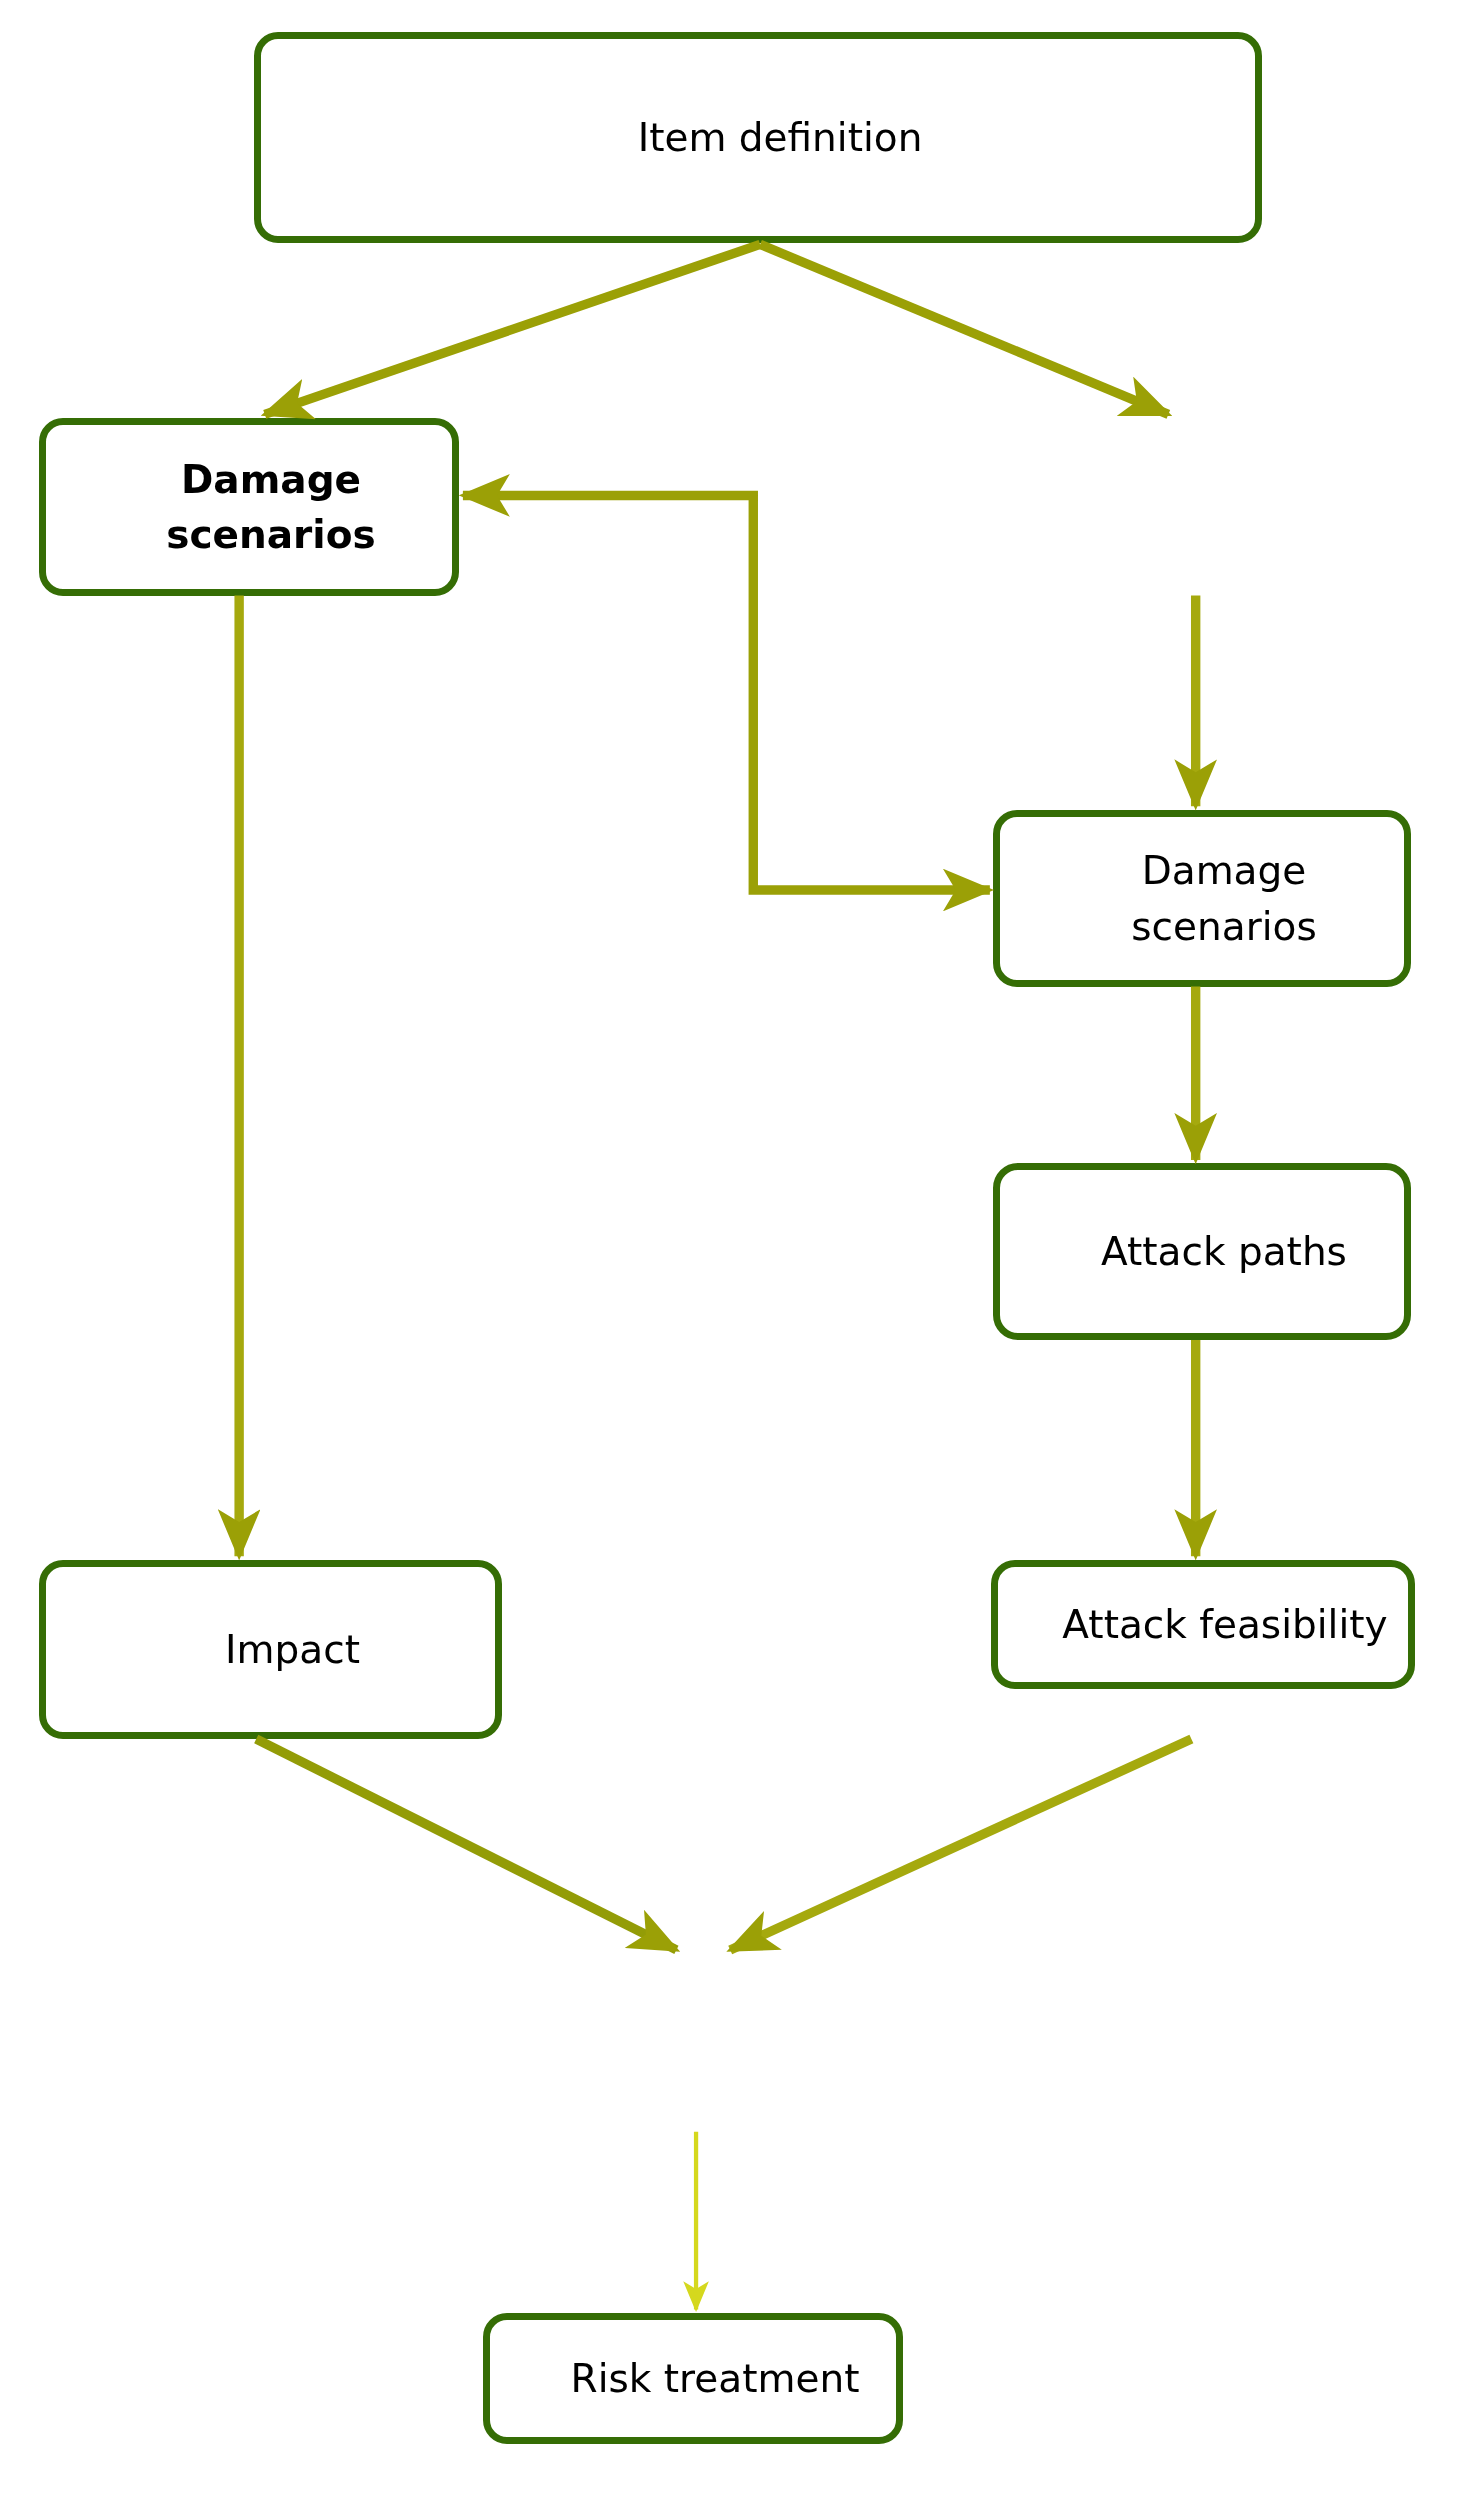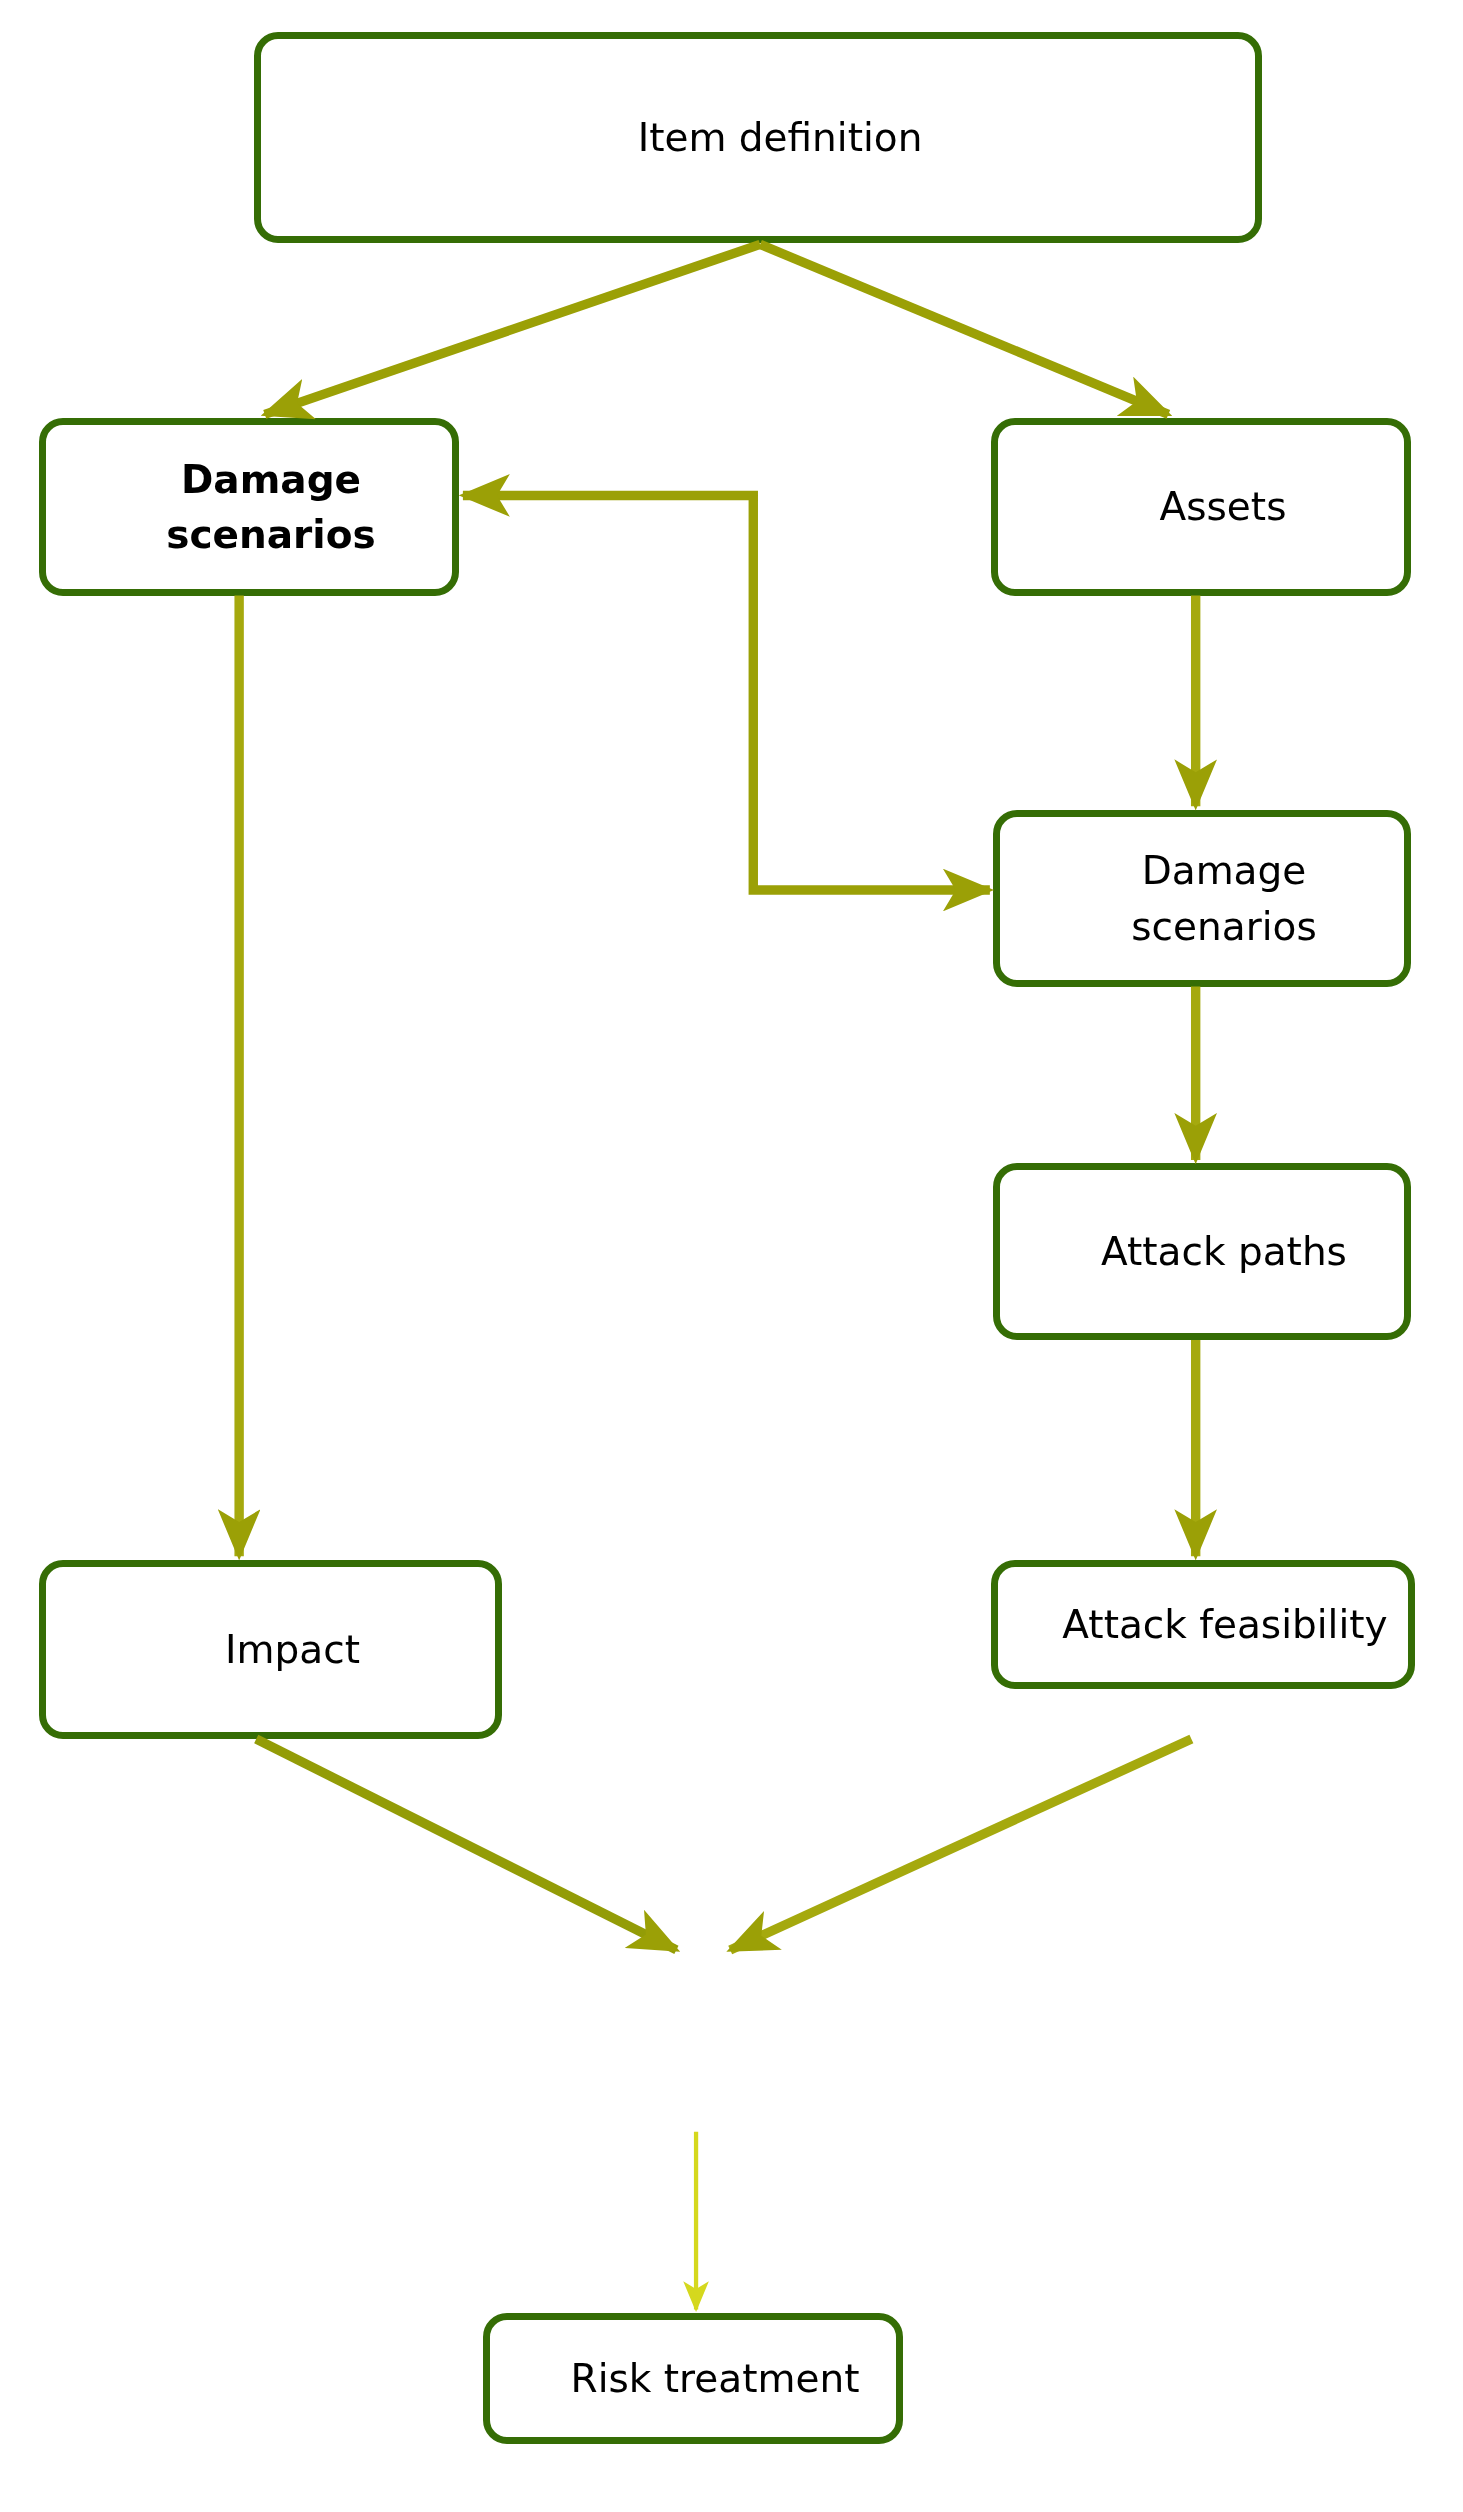--- a/index.html
+++ b/index.html
@@ -24,21 +24,21 @@
     color:#000000;
     font-size:39px;
     line-height:1.42;
     z-index:1;
     padding-left:44px;
   }
   .n-itemdef        {left:254px;  top:32px;   width:1008px; height:211px;}
   .n-damage         {left:39px;   top:418px;  width:420px;  height:178px;font-weight:bold;}
   .n-assets         {left:991px; top:418px;  width:420px;  height:178px;}
   .n-threat         {left:993px; top:810px;  width:418px;  height:177px;}
-  .n-attackpaths    {left:993px; top:1163px; width:418px;  height:177px;}
+  .n-attackpaths    {left:993px; top:1163px; width:418px;  height:177px;border-radius:25px;}
   .n-impact         {left:39px;   top:1560px; width:463px;  height:179px;}
   .n-attackfeas     {left:991px; top:1560px; width:424px;  height:129px;}
   .n-risk           {left:476px;  top:1953px; width:427px;  height:179px;}
   .n-risktreatment  {left:483px;  top:2313px; width:420px;  height:131px;}
   #edges{
     position:absolute;
     left:0;top:0;
     z-index:2;
     pointer-events:none;
   }
@@ -71,23 +71,20 @@
   </svg>
 
   <div class="node n-itemdef">
     <span>Item definition</span>
   </div>
 
   <div class="node n-damage">
     <span>Damage scenarios</span>
   </div>
 
-  <div class="node n-assets">
-    <span>Assets</span>
-  </div>
 
   <div class="node n-threat">
     <span>Damage scenarios</span>
   </div>
 
   <div class="node n-attackpaths">
     <span>Attack paths</span>
   </div>
 
   <div class="node n-impact">

